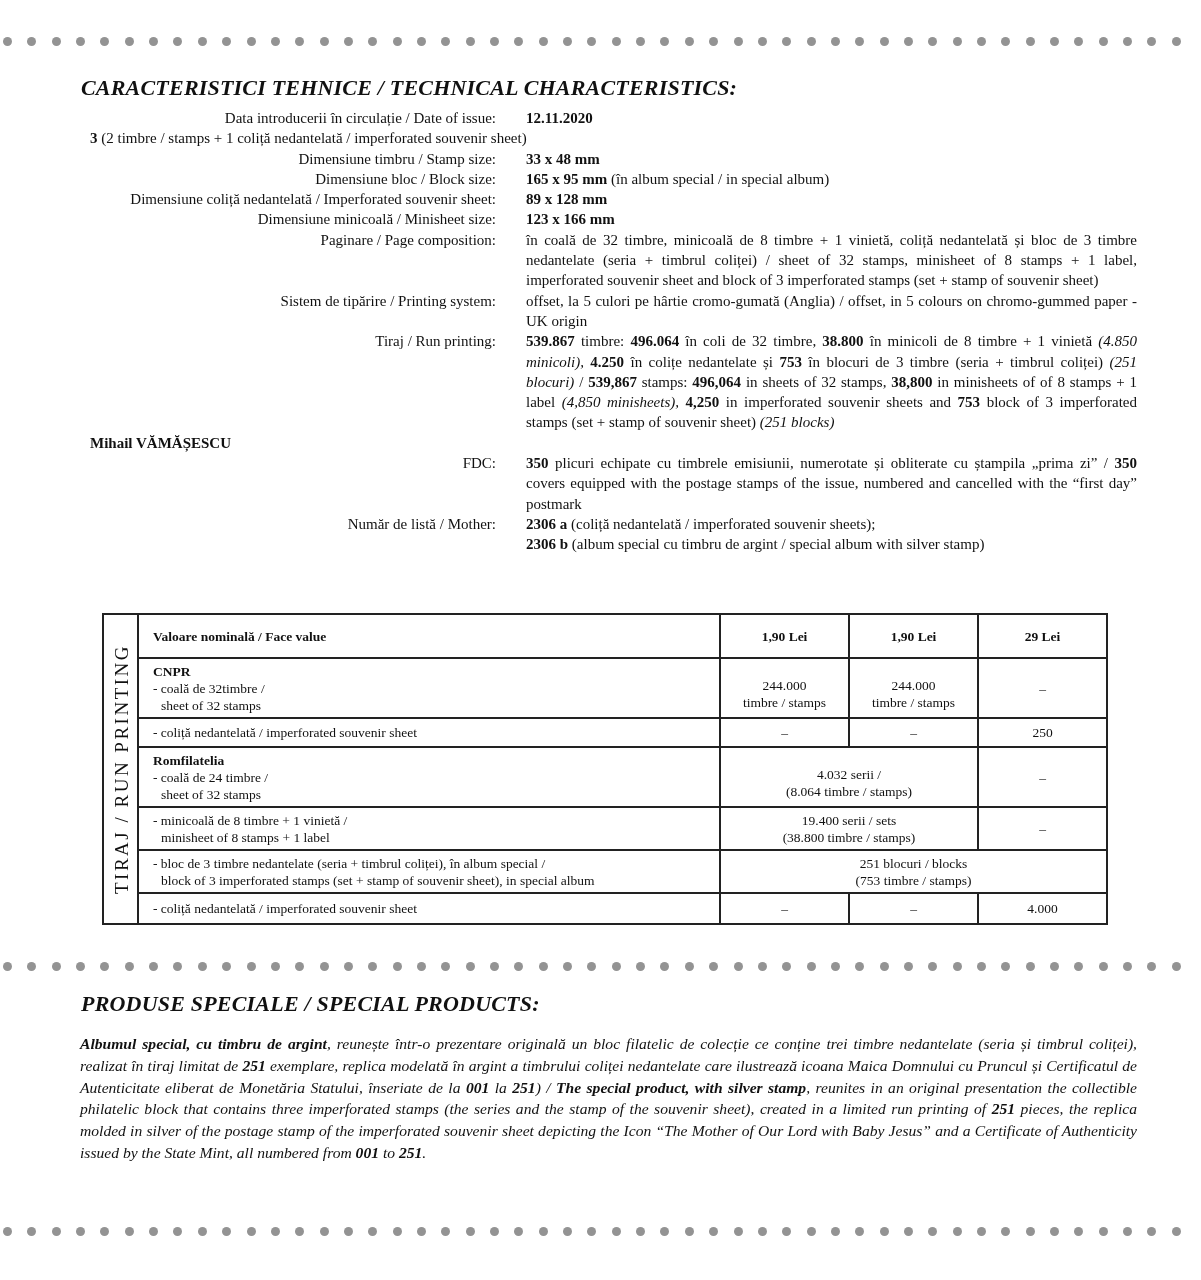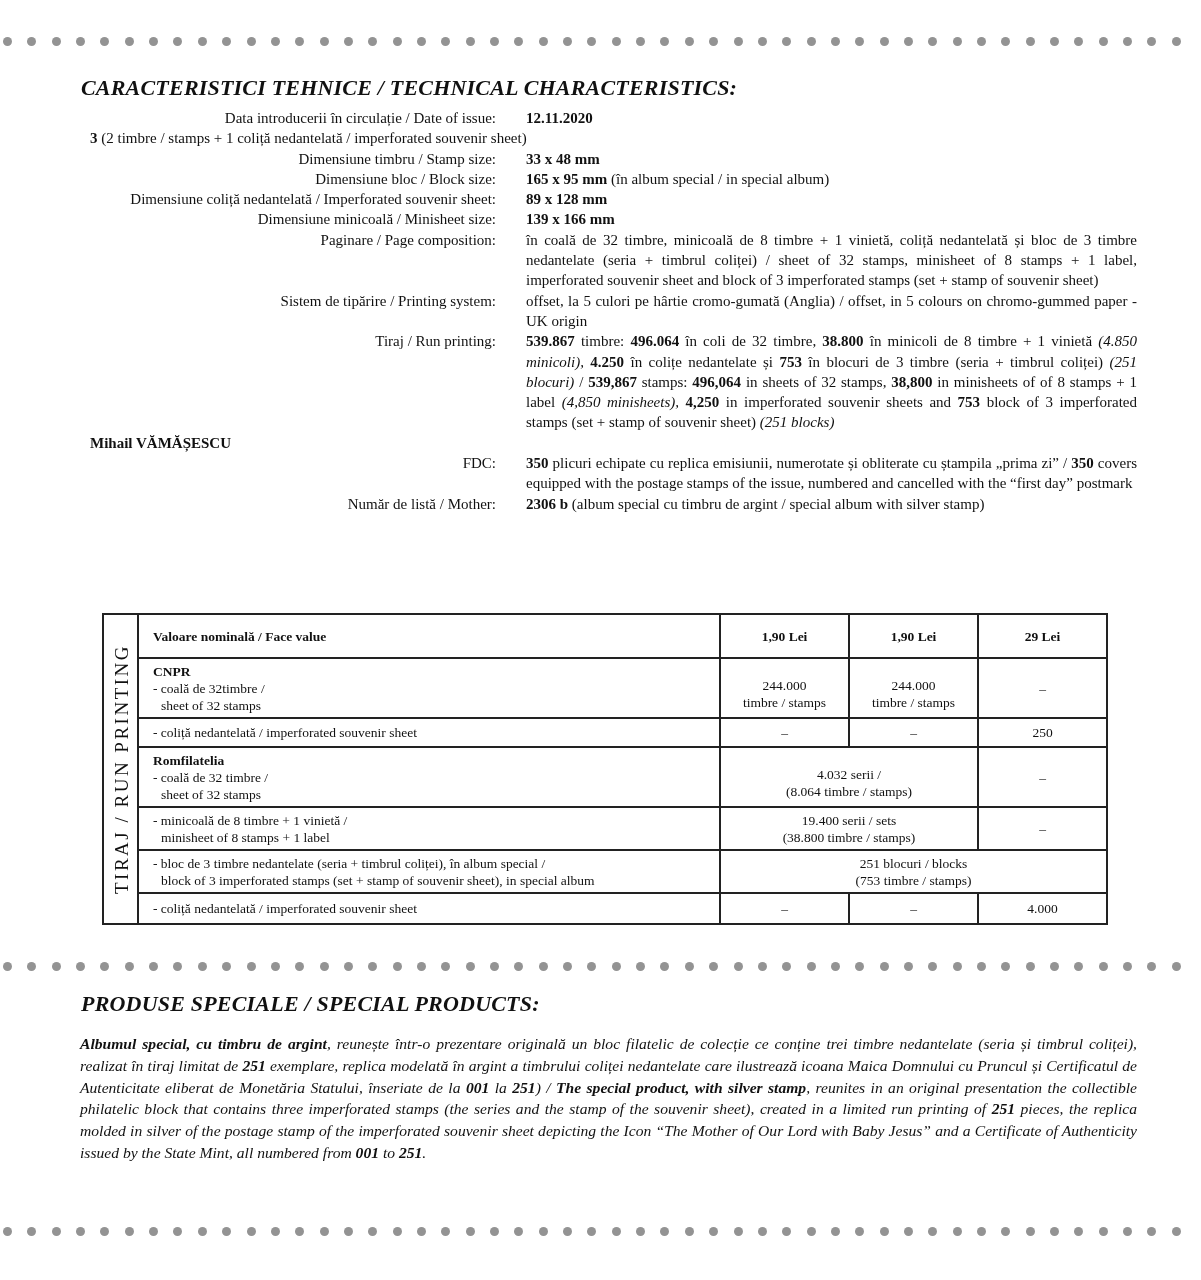--- a/index.html
+++ b/index.html
@@ -96,44 +96,45 @@
     <div class="spec-row">
       <div class="spec-label">Dimensiune bloc / Block size:</div>
       <div class="spec-value"><b>165 x 95 mm</b><span> (în album special / in special album)</span></div>
     </div>
     <div class="spec-row">
       <div class="spec-label">Dimensiune coliță nedantelată / Imperforated souvenir sheet:</div>
       <div class="spec-value"><b>89 x 128 mm</b></div>
     </div>
     <div class="spec-row">
       <div class="spec-label">Dimensiune minicoală / Minisheet size:</div>
-      <div class="spec-value"><b>139 x 166 mm</b></div>
+      <div class="spec-value"><b>123 x 166 mm</b></div>
     </div>
     <div class="spec-row">
       <div class="spec-label">Paginare / Page composition:</div>
       <div class="spec-value"><span>în coală de 32 timbre, minicoală de 8 timbre + 1 vinietă, coliță nedantelată și bloc de 3 timbre nedantelate (seria + timbrul coliței) / sheet of 32 stamps, minisheet of 8 stamps + 1 label, imperforated souvenir sheet and block of 3 imperforated stamps (set + stamp of souvenir sheet)</span></div>
     </div>
     <div class="spec-row">
       <div class="spec-label">Sistem de tipărire / Printing system:</div>
       <div class="spec-value"><span>offset, la 5 culori pe hârtie cromo-gumată (Anglia) / offset, in 5 colours on chromo-gummed paper - UK origin</span></div>
     </div>
     <div class="spec-row">
       <div class="spec-label">Tiraj / Run printing:</div>
       <div class="spec-value"><b>539.867</b><span> timbre: </span><b>496.064</b><span> în coli de 32 timbre, </span><b>38.800</b><span> în minicoli de 8 timbre + 1 vinietă </span><i>(4.850 minicoli),</i><span> </span><b>4.250</b><span> în colițe nedantelate și </span><b>753</b><span> în blocuri de 3 timbre (seria + timbrul coliței) </span><i>(251 blocuri)</i><span> / </span><b>539,867</b><span> stamps: </span><b>496,064</b><span> in sheets of 32 stamps, </span><b>38,800</b><span> in minisheets of of 8 stamps + 1 label </span><i>(4,850 minisheets),</i><span> </span><b>4,250</b><span> in imperforated souvenir sheets and </span><b>753</b><span> block of 3 imperforated stamps (set + stamp of souvenir sheet) </span><i>(251 blocks)</i></div>
     </div>
     <div class="spec-row">
       <div class="spec-value"><b>Mihail VĂMĂȘESCU</b></div>
     </div>
     <div class="spec-row">
       <div class="spec-label">FDC:</div>
-      <div class="spec-value"><b>350</b><span> plicuri echipate cu replica emisiunii, numerotate și obliterate cu ștampila „prima zi” / </span><b>350</b><span> covers equipped with the postage stamps of the issue, numbered and cancelled with the “first day” postmark</span></div>
+      <div class="spec-value"><b>350</b><span> plicuri echipate cu timbrele emisiunii, numerotate și obliterate cu ștampila „prima zi” / </span><b>350</b><span> covers equipped with the postage stamps of the issue, numbered and cancelled with the “first day” postmark</span></div>
     </div>
     <div class="spec-row">
       <div class="spec-label">Număr de listă / Mother:</div>
       <div class="spec-value">
+        <div><b>2306 a</b><span> (coliță nedantelată / imperforated souvenir sheets);</span></div>
         <div><b>2306 b</b><span> (album special cu timbru de argint / special album with silver stamp)</span></div>
       </div>
     </div>
   </div>
 
 <table class="runtable">
   <tbody>
       <tr style="height:44px">
     <td class="vert" rowspan="8">
       <div class="vert-text">TIRAJ / RUN PRINTING</div>
@@ -161,21 +162,21 @@
   </tr>
   <tr style="height:29px">
     <td>- coliță nedantelată / imperforated souvenir sheet</td>
     <td class="c">–</td>
     <td class="c">–</td>
     <td class="c">250</td>
   </tr>
   <tr style="height:60px">
     <td>
       <div class="nb">Romfilatelia</div>
-      <div>- coală de 32 timbre /</div>
+      <div>- coală de 24 timbre /</div>
       <div style="padding-left:8px">sheet of 32 stamps</div>
     </td>
     <td class="c" colspan="2">
           <div style="padding-top:12px">4.032 serii /</div>
           <div>(8.064 timbre / stamps)</div>
         </td>
     <td class="c">–</td>
   </tr>
   <tr style="height:43px">
     <td>

